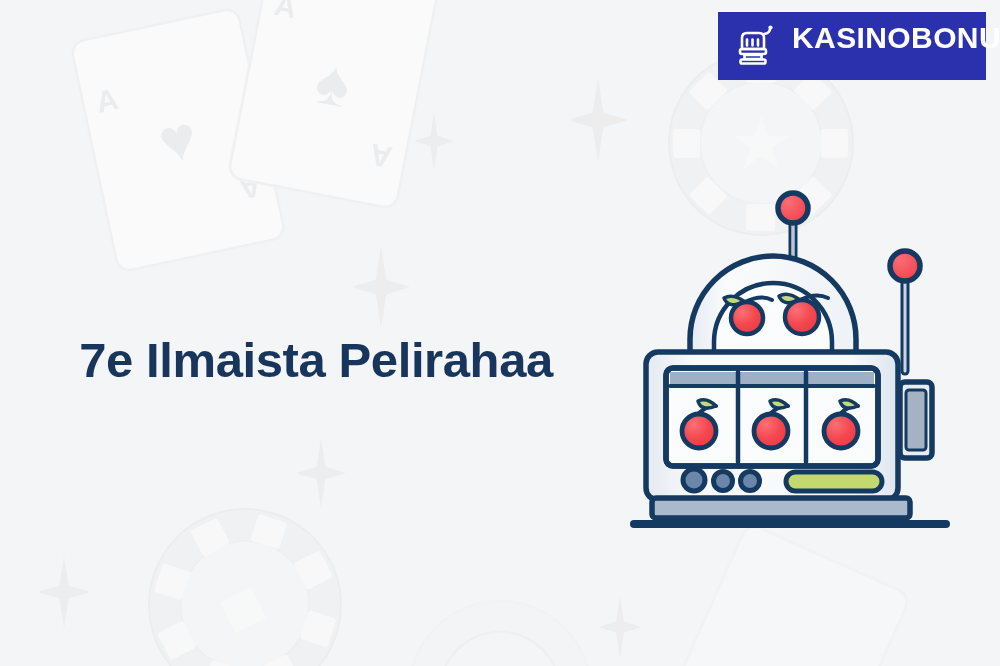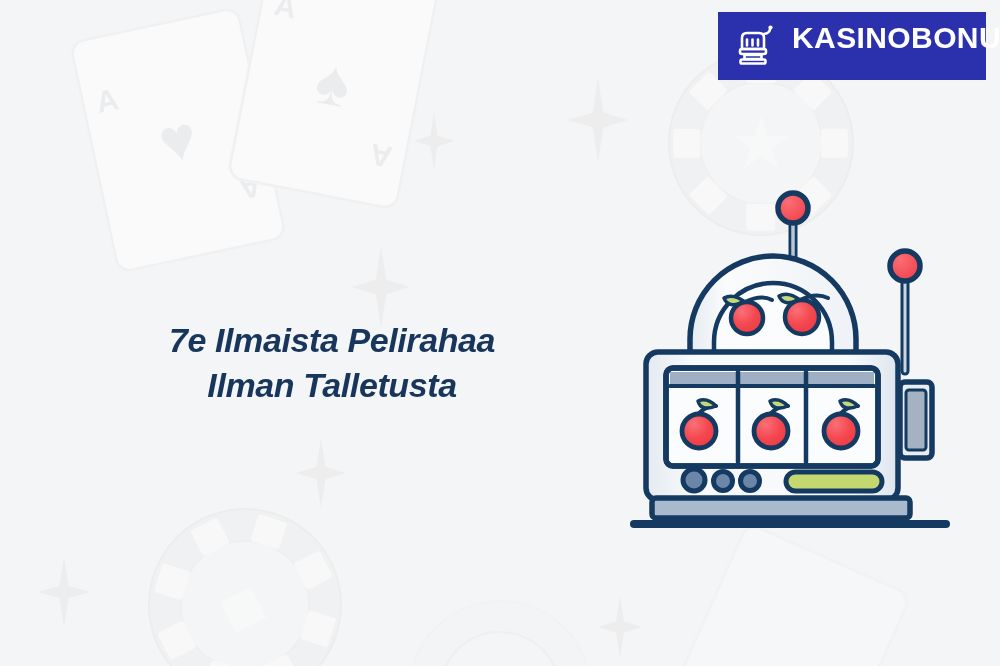--- a/index.html
+++ b/index.html
@@ -78,30 +78,29 @@
 
   
   .wm-spark {
     background: #ededee;
     clip-path: polygon(50% 0%, 59% 41%, 100% 50%, 59% 59%, 50% 100%, 41% 59%, 0% 50%, 41% 41%);
   }
 
   
   #headline {
     position: absolute;
-    left: 52px;
+    left: 36px;
     top: 295px;
     width: 560px;
     text-align: center;
     color: #18365c;
-    font-size: 34px;
+    font-size: 49px;
     font-weight: bold;
     line-height: 1.32;
     letter-spacing: -0.4px;
-    font-style: italic;
   }
   #headline .ln { display: block; white-space: nowrap; }
 
   
   #logo {
     position: absolute;
     left: 718px;
     top: 12px;
     width: 268px;
     height: 68px;
@@ -213,21 +212,20 @@
       </svg>
     </span>
     <span class="logo-words">
       <span class="logo-main">KASINOBONUS</span>
       <span class="logo-sub">.AI</span>
     </span>
   </div>
 
   <h1 id="headline">
     <span class="ln">7e Ilmaista Pelirahaa</span>
-    <span class="ln">Ilman Talletusta</span>
   </h1>
 
   <div id="slot">
     <svg width="330" height="348" viewBox="0 0 330 348" aria-hidden="true">
       <defs>
         <linearGradient id="bodyGrad" x1="0" y1="0" x2="1" y2="0">
           <stop offset="0%" stop-color="#e4eaf0"></stop>
           <stop offset="18%" stop-color="#f7f9fb"></stop>
           <stop offset="82%" stop-color="#f7f9fb"></stop>
           <stop offset="100%" stop-color="#dde5ed"></stop>

